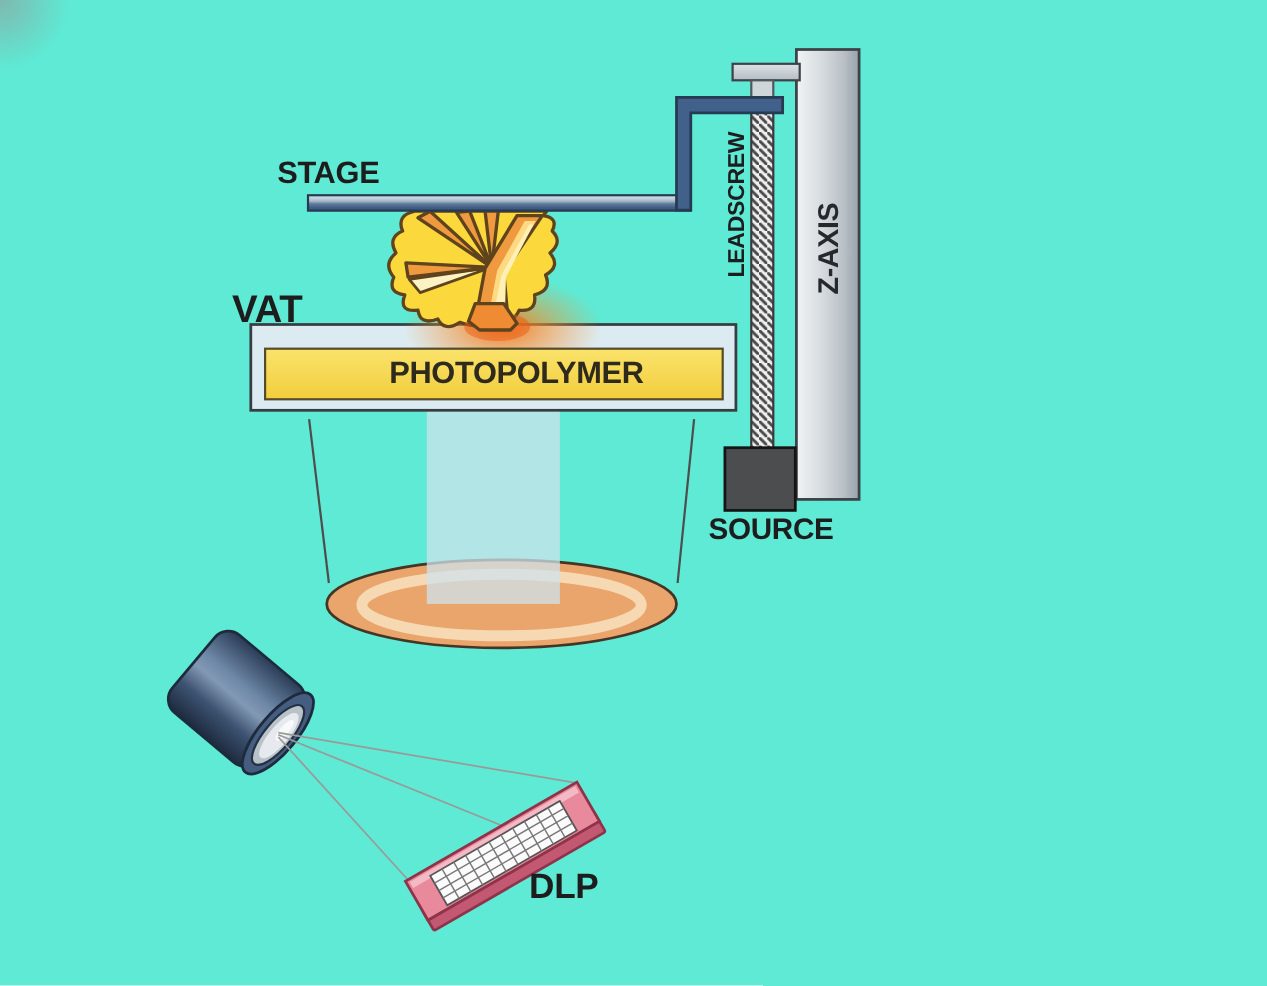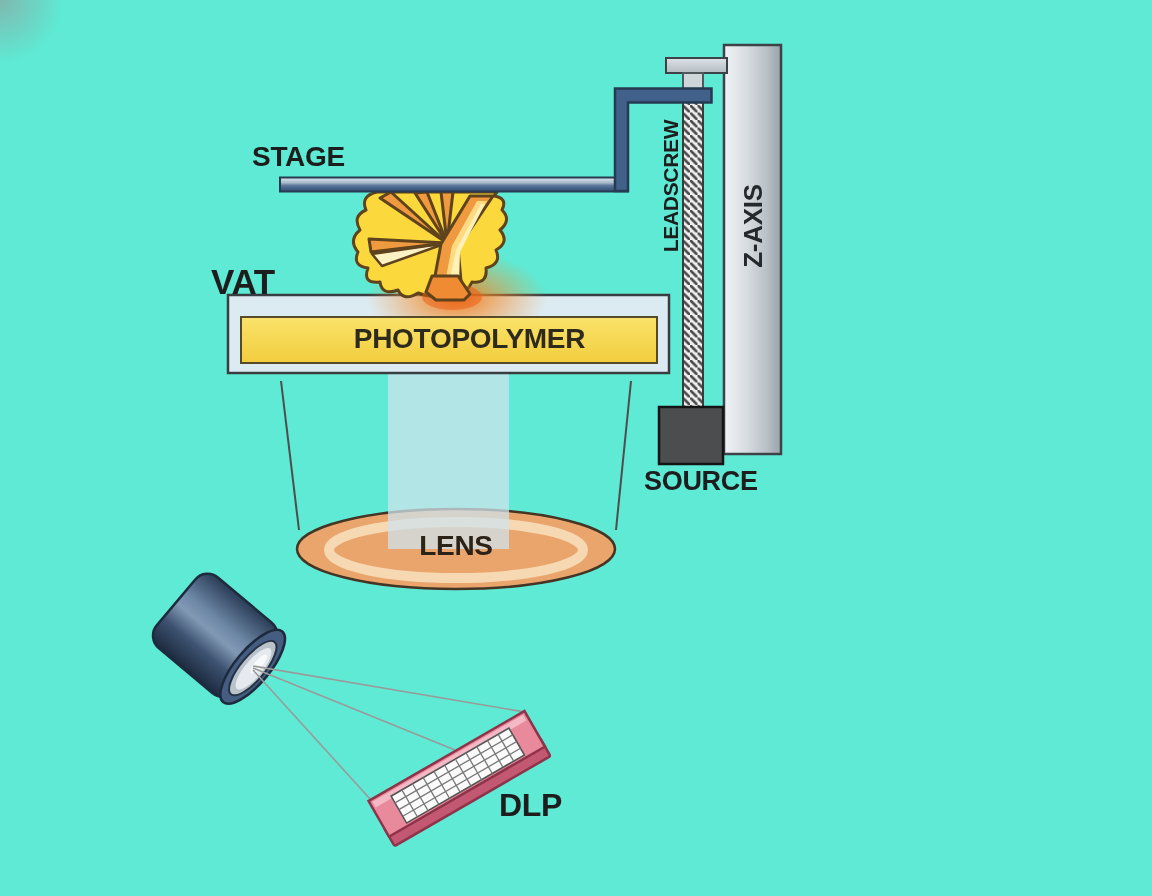--- a/index.html
+++ b/index.html
@@ -160,18 +160,17 @@
   <div class="lbl" style="left:211px;top:264px;font-size:35px;">VAT</div>
 
   <div class="lbl center" style="left:228px;top:325px;width:483px;font-size:28px;color:#2e2a1c;">PHOTOPOLYMER</div>
 
   <div class="lbl vert" style="left:670px;top:186px;font-size:21px;">LEADSCREW</div>
 
   <div class="lbl vert" style="left:753px;top:226px;font-size:26px;color:#26292c;">Z-AXIS</div>
 
   <div class="lbl center" style="left:644px;top:468px;width:100px;font-size:27px;">SOURCE</div>
 
-  <div class="lbl center" style="left:296px;top:532px;width:320px;font-size:28px;color:#2b2218;">LENS</div>
 
 
-  <div class="lbl" style="left:499px;top:789px;font-size:32px;">DLP</div>
+  <div class="lbl" style="left:481px;top:789px;font-size:32px;">DLP</div>
 
 </div>
 
 </body></html>

